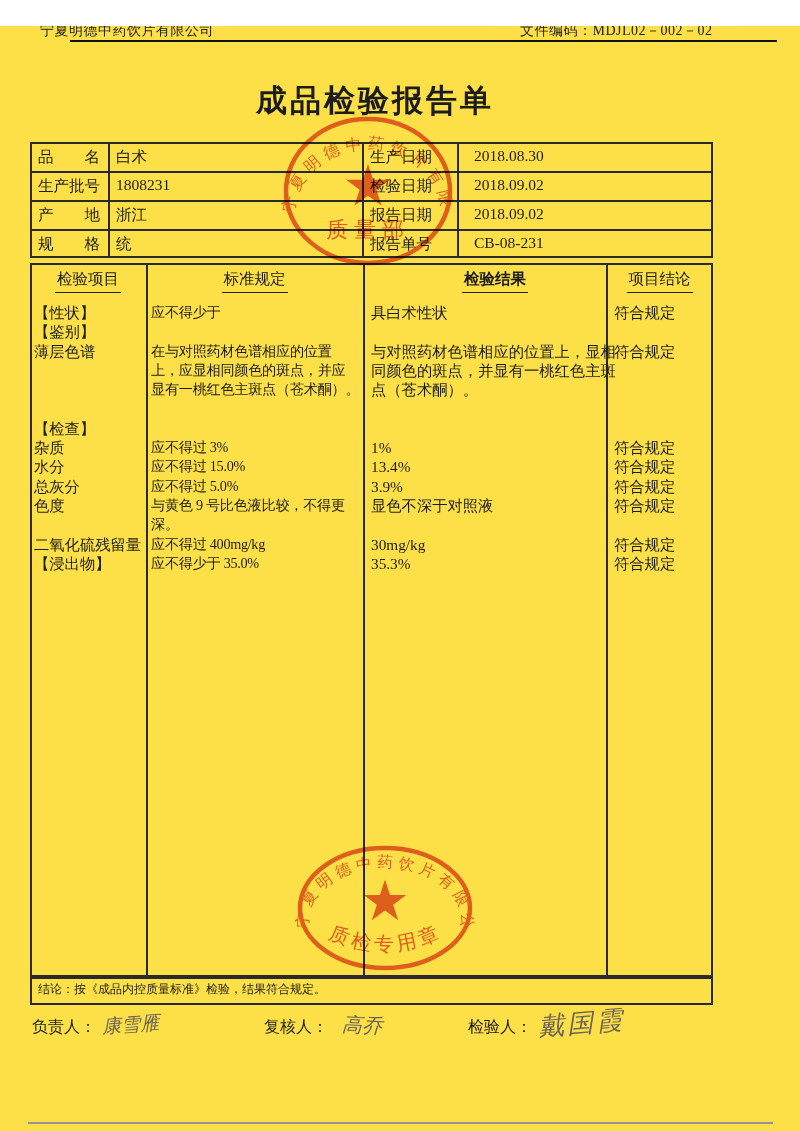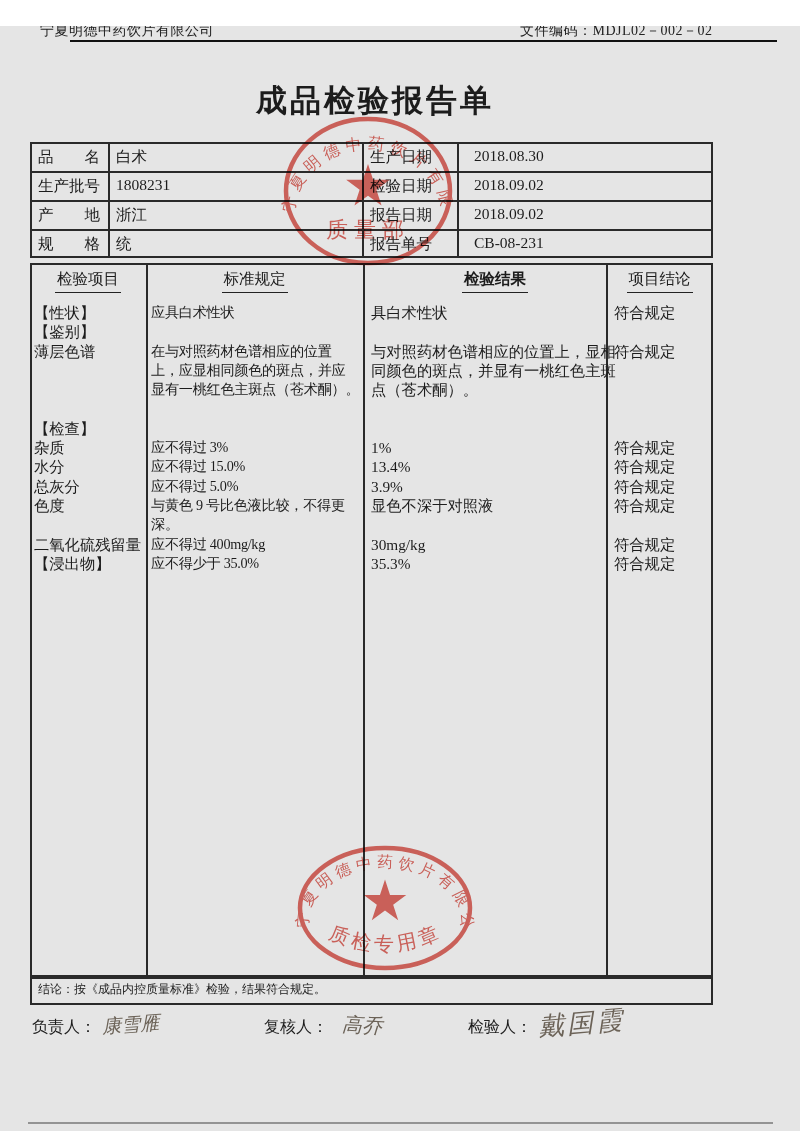--- a/index.html
+++ b/index.html
@@ -1,17 +1,17 @@
 <!DOCTYPE html>
 <html><head>
 <meta charset="utf-8">
 <style>
   html,body{margin:0;padding:0;background:#fff;}
   #page{
-    position:relative;width:800px;height:1131px;background:#e5e5e5;overflow:hidden;
+    position:relative;width:800px;height:1131px;background:#fde047;overflow:hidden;
     font-family:"Liberation Serif","DejaVu Serif",serif;color:#1c1c1c;
   }
   .abs{position:absolute;}
   
   #hdr-company{left:40px;top:22px;font-size:14px;letter-spacing:0.5px;color:#222;}
   #hdr-code{left:520px;top:22px;width:195px;font-size:14px;letter-spacing:0.5px;color:#222;}
   #scan-clip{left:0;top:0;width:800px;height:26px;background:#fff;z-index:40;}
   #top-rule{left:70px;top:40px;width:707px;height:2px;background:#111;}
   
   #title{left:0;top:80px;width:750px;text-align:center;font-size:31px;font-weight:bold;letter-spacing:3px;}
@@ -114,21 +114,21 @@
       <div class="tline">【检查】</div>
       <div class="tline">杂质</div>
       <div class="tline">水分</div>
       <div class="tline">总灰分</div>
       <div class="tline">色度</div>
       <div class="tline">&nbsp;</div>
       <div class="tline">二氧化硫残留量</div>
       <div class="tline">【浸出物】</div>
     </div>
   <div class="mcol col-standard">
-      <div class="tline">应具白术性状</div>
+      <div class="tline">应不得少于</div>
       <div class="tline">&nbsp;</div>
       <div class="tline">在与对照药材色谱相应的位置</div>
       <div class="tline">上，应显相同颜色的斑点，并应</div>
       <div class="tline">显有一桃红色主斑点（苍术酮）。</div>
       <div class="tline">&nbsp;</div>
       <div class="tline">&nbsp;</div>
       <div class="tline">应不得过 3%</div>
       <div class="tline">应不得过 15.0%</div>
       <div class="tline">应不得过 5.0%</div>
       <div class="tline">与黄色 9 号比色液比较，不得更</div>

